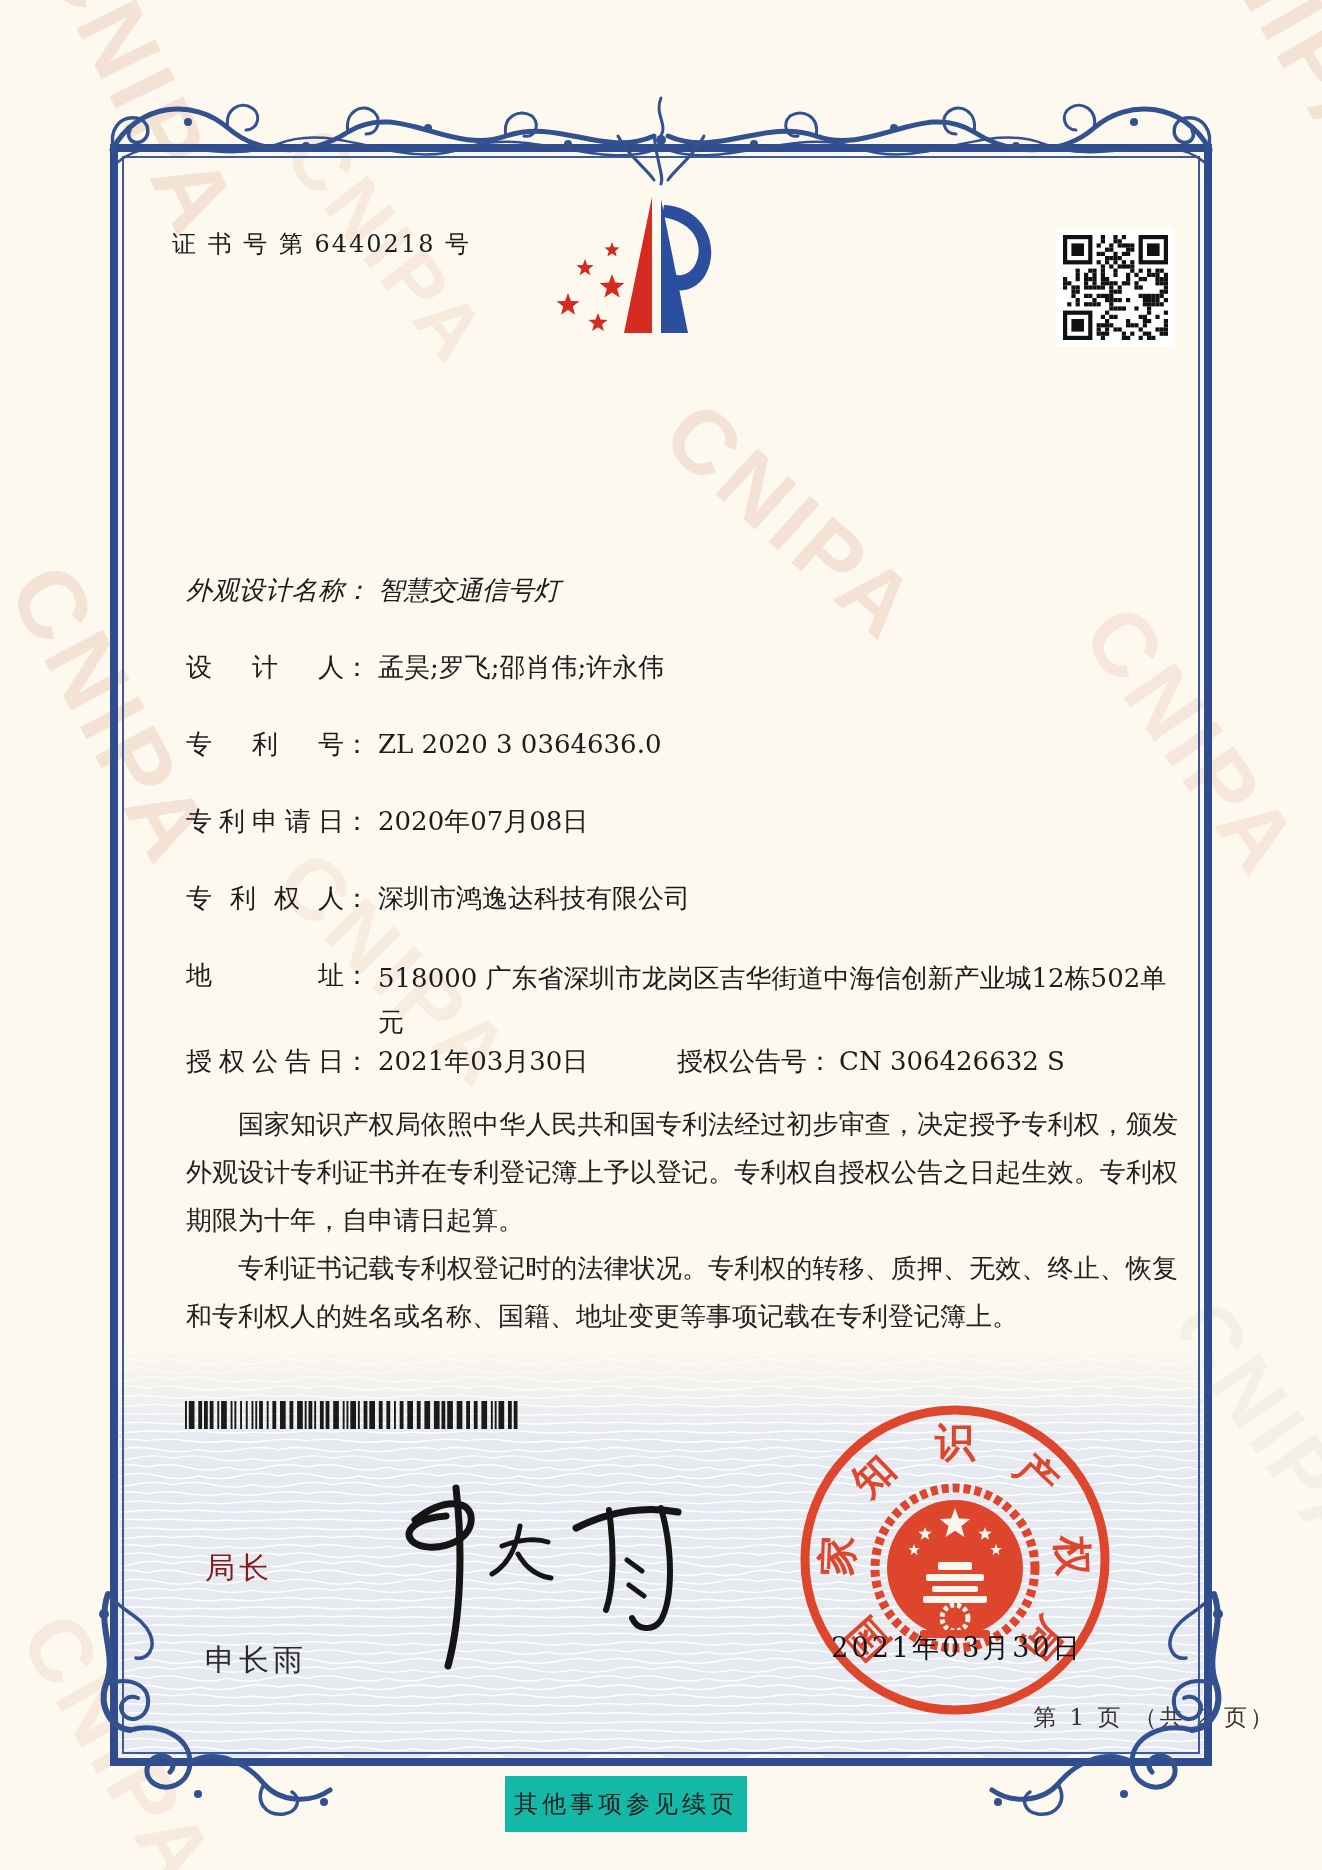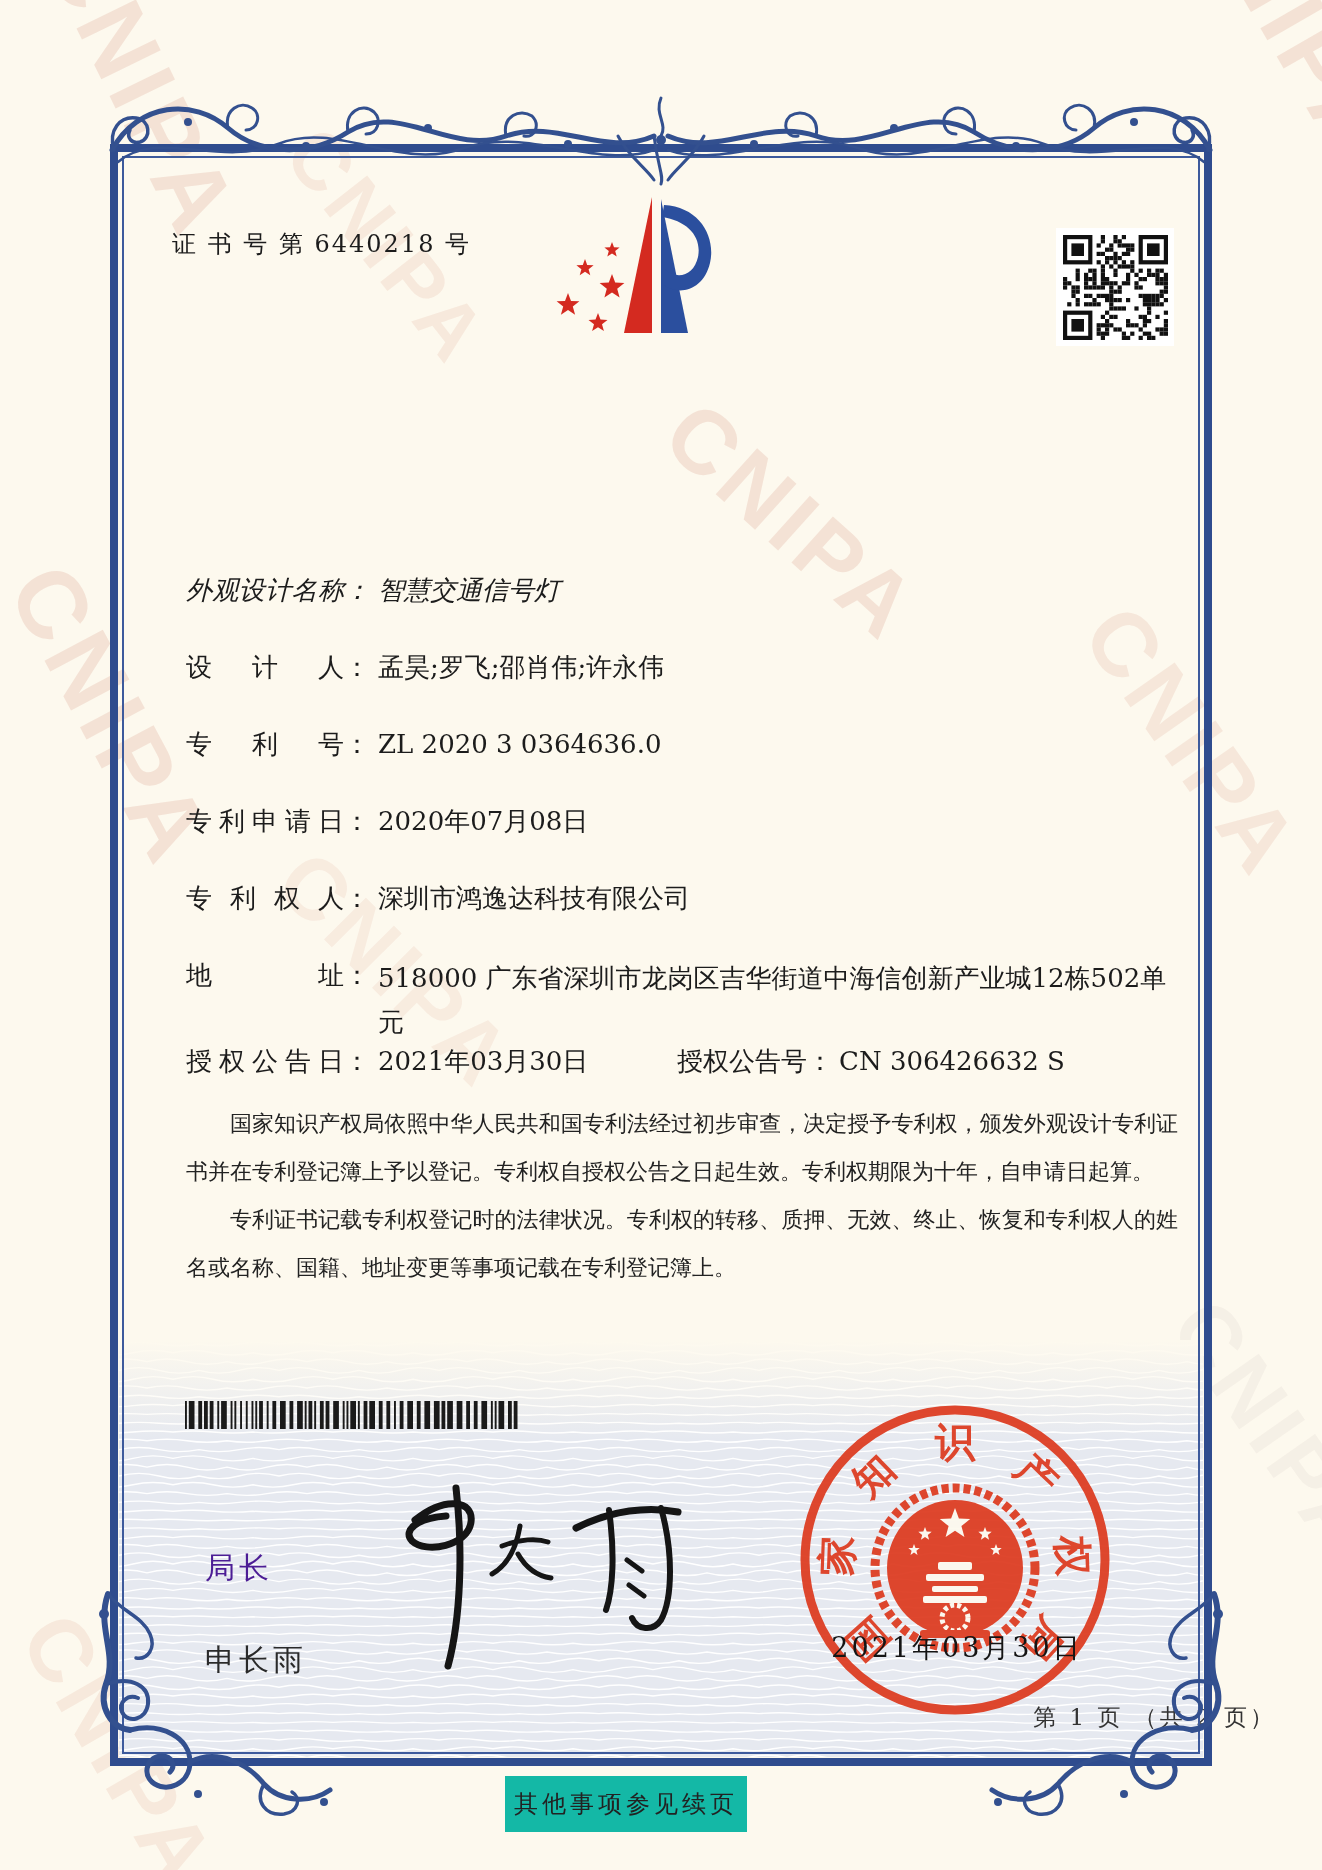--- a/index.html
+++ b/index.html
@@ -40,34 +40,34 @@
   .flabel{
     display:inline-block;width:158px;text-align:justify;text-align-last:justify;
     vertical-align:top;
   }
   .fcolon{display:inline-block;vertical-align:top;}
   .fvalue{display:inline-block;vertical-align:top;margin-left:8px;max-width:810px;}
   .grant-no{position:absolute;left:677px;z-index:4;font-size:26px;line-height:38px;}
   
   .paras{
     position:absolute;left:186px;top:1100px;width:992px;z-index:4;
-    font-size:22px;line-height:48px;text-align:justify;color:#222;
+    font-size:26px;line-height:48px;text-align:justify;color:#222;
   }
   .paras p{margin:0;text-indent:2em;}
   
   .wave-zone{position:absolute;left:119px;top:1340px;width:1084px;height:417px;z-index:1;}
   .wave-fade{
     position:absolute;left:119px;top:1340px;width:1084px;height:100px;z-index:2;
     background:linear-gradient(#fdf9ee, rgba(253,249,238,0));
   }
   .barcode{position:absolute;left:185px;top:1400px;z-index:4;}
   .director-label{
     position:absolute;left:205px;top:1548px;z-index:4;
     font-family:"Liberation Sans","DejaVu Sans",sans-serif;
-    font-size:30px;font-weight:500;letter-spacing:4px;color:#4c1d95;
+    font-size:30px;font-weight:500;letter-spacing:4px;color:#7f1d1d;
   }
   .director-name{
     position:absolute;left:205px;top:1604px;z-index:4;
     font-family:"Liberation Sans","DejaVu Sans",sans-serif;
     font-size:30px;font-weight:500;letter-spacing:4px;color:#2a2a2a;margin-top:36px;
   }
   .signature{position:absolute;left:360px;top:1468px;z-index:4;}
   .seal{position:absolute;left:790px;top:1402px;z-index:4;}
   .seal-date{
     position:absolute;left:812px;top:1630px;width:290px;z-index:5;text-align:center;

